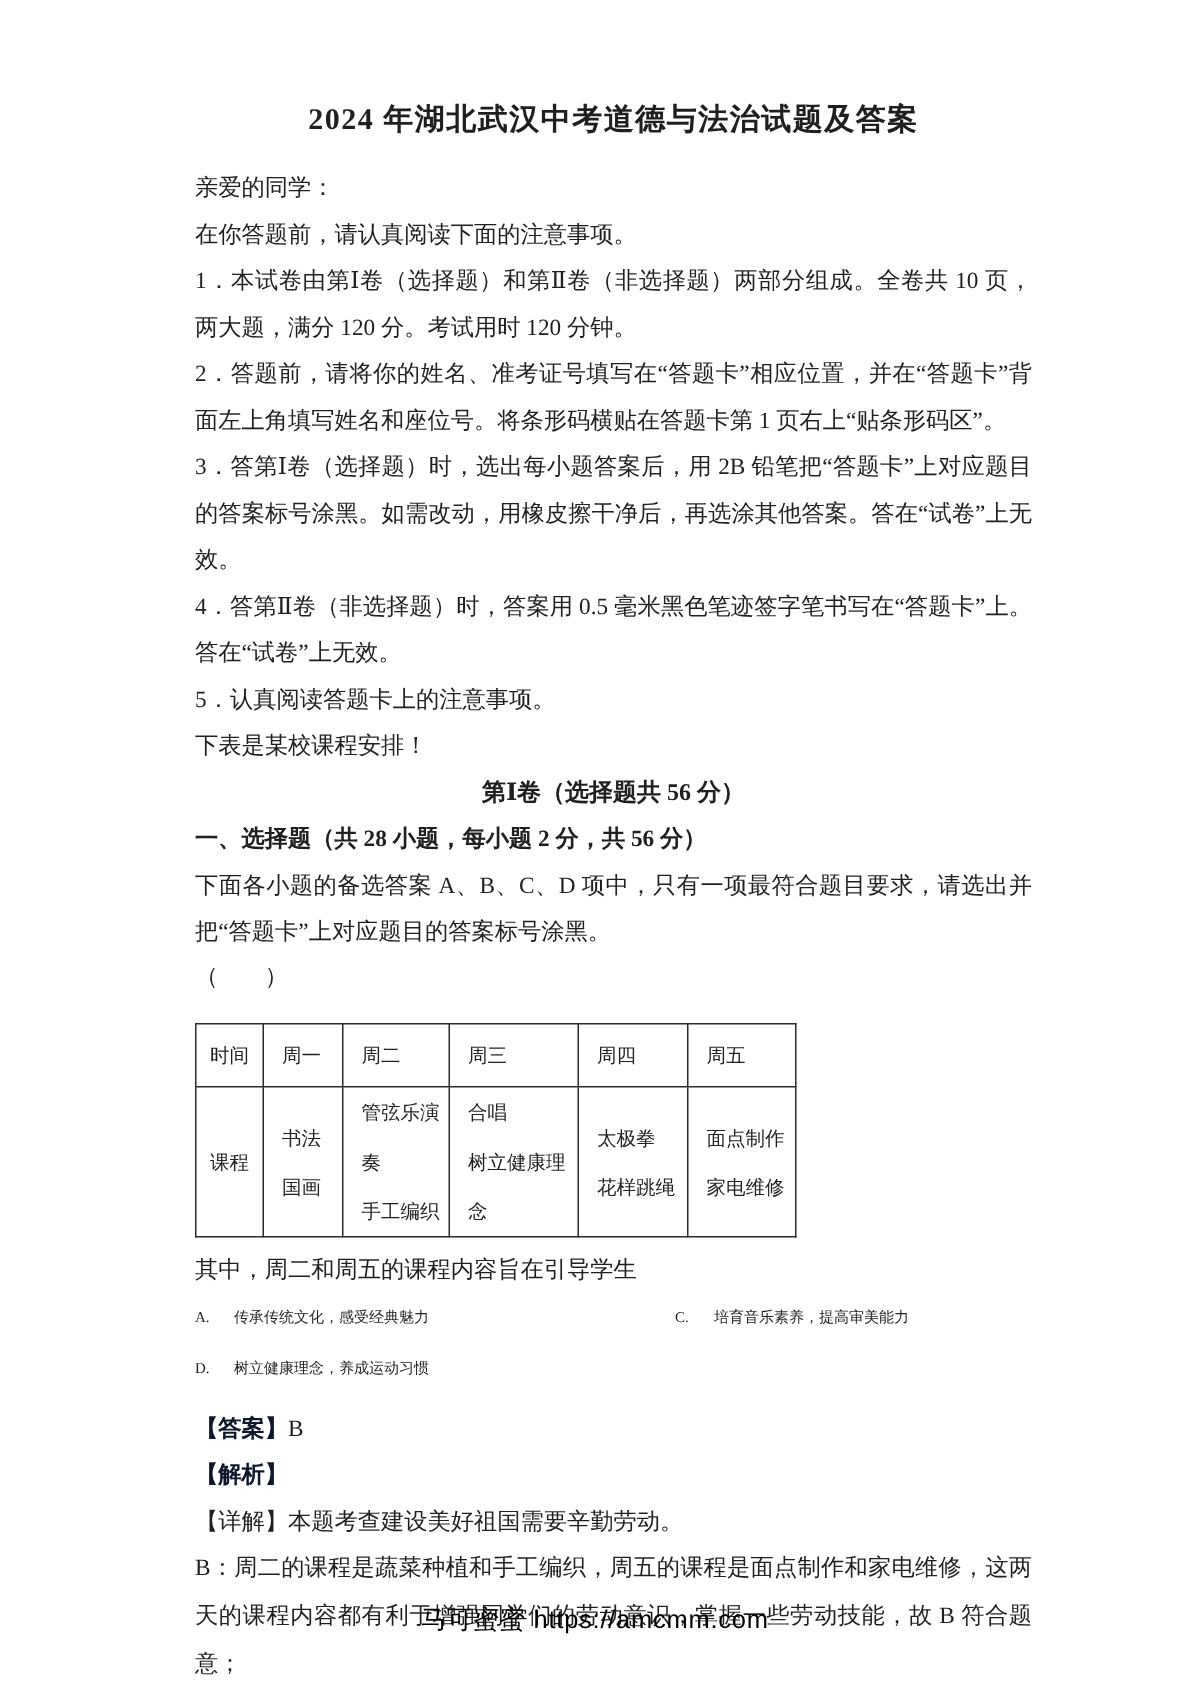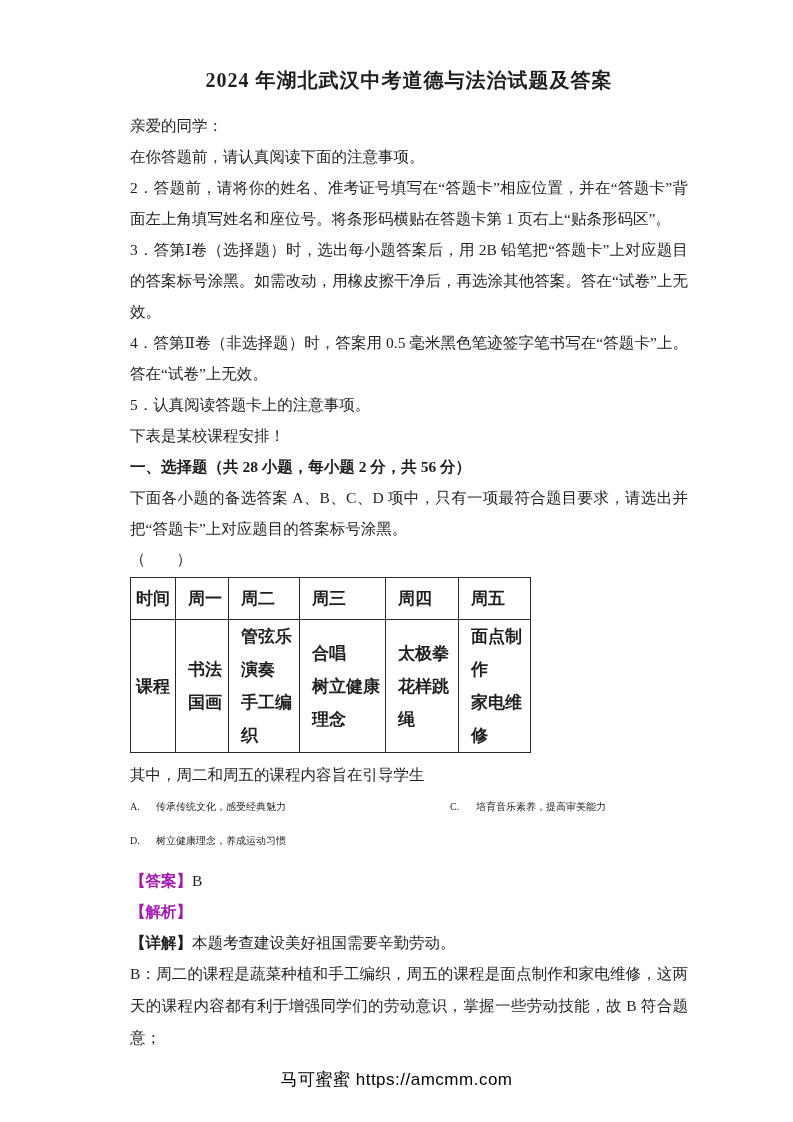--- a/index.html
+++ b/index.html
@@ -26,24 +26,23 @@
   .greeting{margin-bottom:0;}
   .center-heading{
     font-size:16px;font-weight:bold;text-align:center;
     line-height:31px;margin:0;
   }
   .bold-line{font-weight:bold;}
   .bracket-line{font-size:15.5px;line-height:29px;margin:0;}
   
   table.schedule{
     border-collapse:collapse;
-    margin:4px 0 6px 0;
-    font-size:17px;
+    margin:16px 0 6px 0;
+    font-size:13px;
     table-layout:fixed;
-    font-weight:bold;
   }
   table.schedule td{
     border:1px solid #2a2a2a;
     padding:0 0 0 12px;
     vertical-align:middle;
     box-sizing:border-box;
   }
   table.schedule td.first{ text-align:center;padding:0; }
   tr.hdr-row td{height:42px;}
   tr.course-row td{height:73px;}
@@ -53,49 +52,51 @@
   
   .options-grid{
     display:grid;
     grid-template-columns:320px 1fr;
     font-size:10px;
   }
   .option{line-height:34px;white-space:nowrap;}
   .opt-label{display:inline-block;min-width:26px;}
   
   .ans-line{line-height:30px;margin-top:8px;}
-  .tag-blue{color:#a21caf;font-weight:bold;}
-  .tag-black{font-weight:bold;}
+  .tag-blue{color:#0f172a;font-weight:bold;}
+  .tag-black{font-weight:normal;}
   .detail-line{line-height:31px;}
   .detail-points p{margin:0;line-height:32px;text-align:justify;font-size:15.5px;}
   .footer{
     position:absolute;left:0;top:1068px;width:100%;
     text-align:center;
     font-family:"Liberation Sans","DejaVu Sans",sans-serif;
     font-size:17px;color:#000000;letter-spacing:0.5px;
   }
 </style>
 </head>
 <body>
 
 <div class="page">
   <div class="content">
 
     <h1 class="doc-title">2024 年湖北武汉中考道德与法治试题及答案</h1>
 
     <p class="para greeting">亲爱的同学：</p>
     <p class="para">在你答题前，请认真阅读下面的注意事项。</p>
 
+    <p class="para">1．本试卷由第Ⅰ卷（选择题）和第Ⅱ卷（非选择题）两部分组成。全卷共 10 页，两大题，满分 120 分。考试用时 120 分钟。</p>
     <p class="para">2．答题前，请将你的姓名、准考证号填写在“答题卡”相应位置，并在“答题卡”背面左上角填写姓名和座位号。将条形码横贴在答题卡第 1 页右上“贴条形码区”。</p>
     <p class="para">3．答第Ⅰ卷（选择题）时，选出每小题答案后，用 2B 铅笔把“答题卡”上对应题目的答案标号涂黑。如需改动，用橡皮擦干净后，再选涂其他答案。答在“试卷”上无效。</p>
     <p class="para">4．答第Ⅱ卷（非选择题）时，答案用 0.5 毫米黑色笔迹签字笔书写在“答题卡”上。答在“试卷”上无效。</p>
     <p class="para">5．认真阅读答题卡上的注意事项。</p>
 
     <p class="para">下表是某校课程安排！</p>
 
+    <p class="center-heading">第Ⅰ卷（选择题共 56 分）</p>
 
     <p class="para bold-line">一、选择题（共 28 小题，每小题 2 分，共 56 分）</p>
     <p class="para">下面各小题的备选答案 A、B、C、D 项中，只有一项最符合题目要求，请选出并把“答题卡”上对应题目的答案标号涂黑。</p>
 
     <p class="bracket-line">（　　）</p>
 
     <table class="schedule">
       <colgroup>
         <col class="col-time">
           <col class="col-d1">

